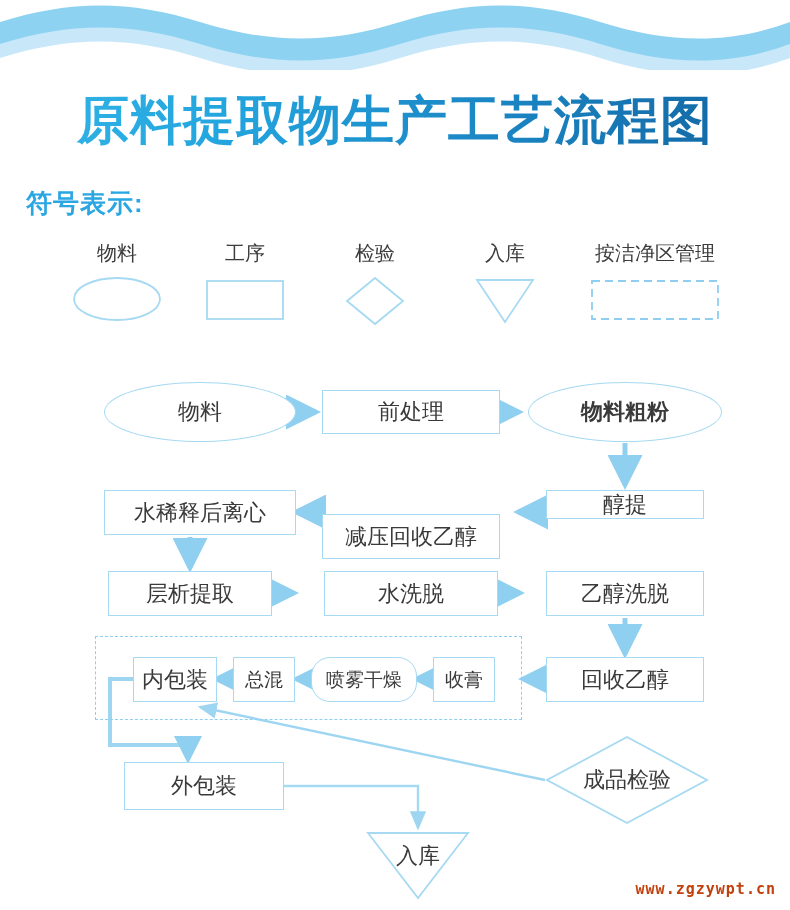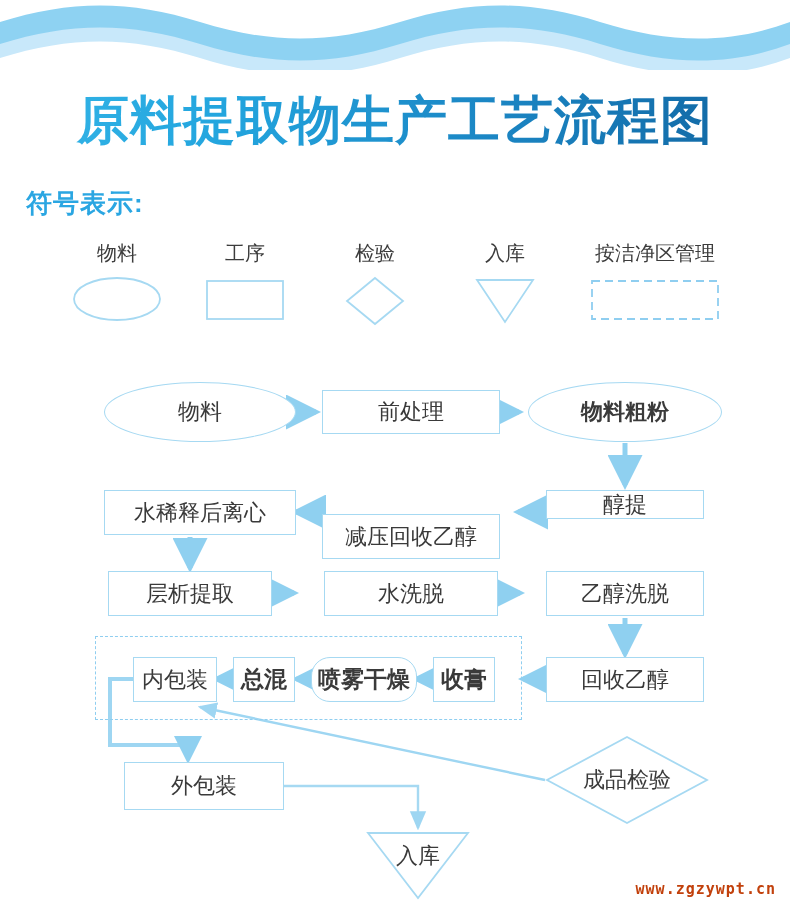--- a/index.html
+++ b/index.html
@@ -49,21 +49,21 @@
     display:flex;align-items:center;justify-content:center;
     box-sizing:border-box;
     color:#3a3a3a;
     background:#ffffff;
     white-space:nowrap;
   }
   .node.rect{
     border:1.6px solid #a6d9f2;
     font-size:22px;
   }
-  .node.rect.small{font-size:23px;font-weight:bold;}
+  .node.rect.small{font-size:19px;}
   .node.ellipse{
     border:1.6px solid #a6d9f2;
     border-radius:50%;
     font-size:22px;
   }
 
   .dashed-zone{
     position:absolute;
     border:1.6px dashed #8fcef0;
     box-sizing:border-box;

